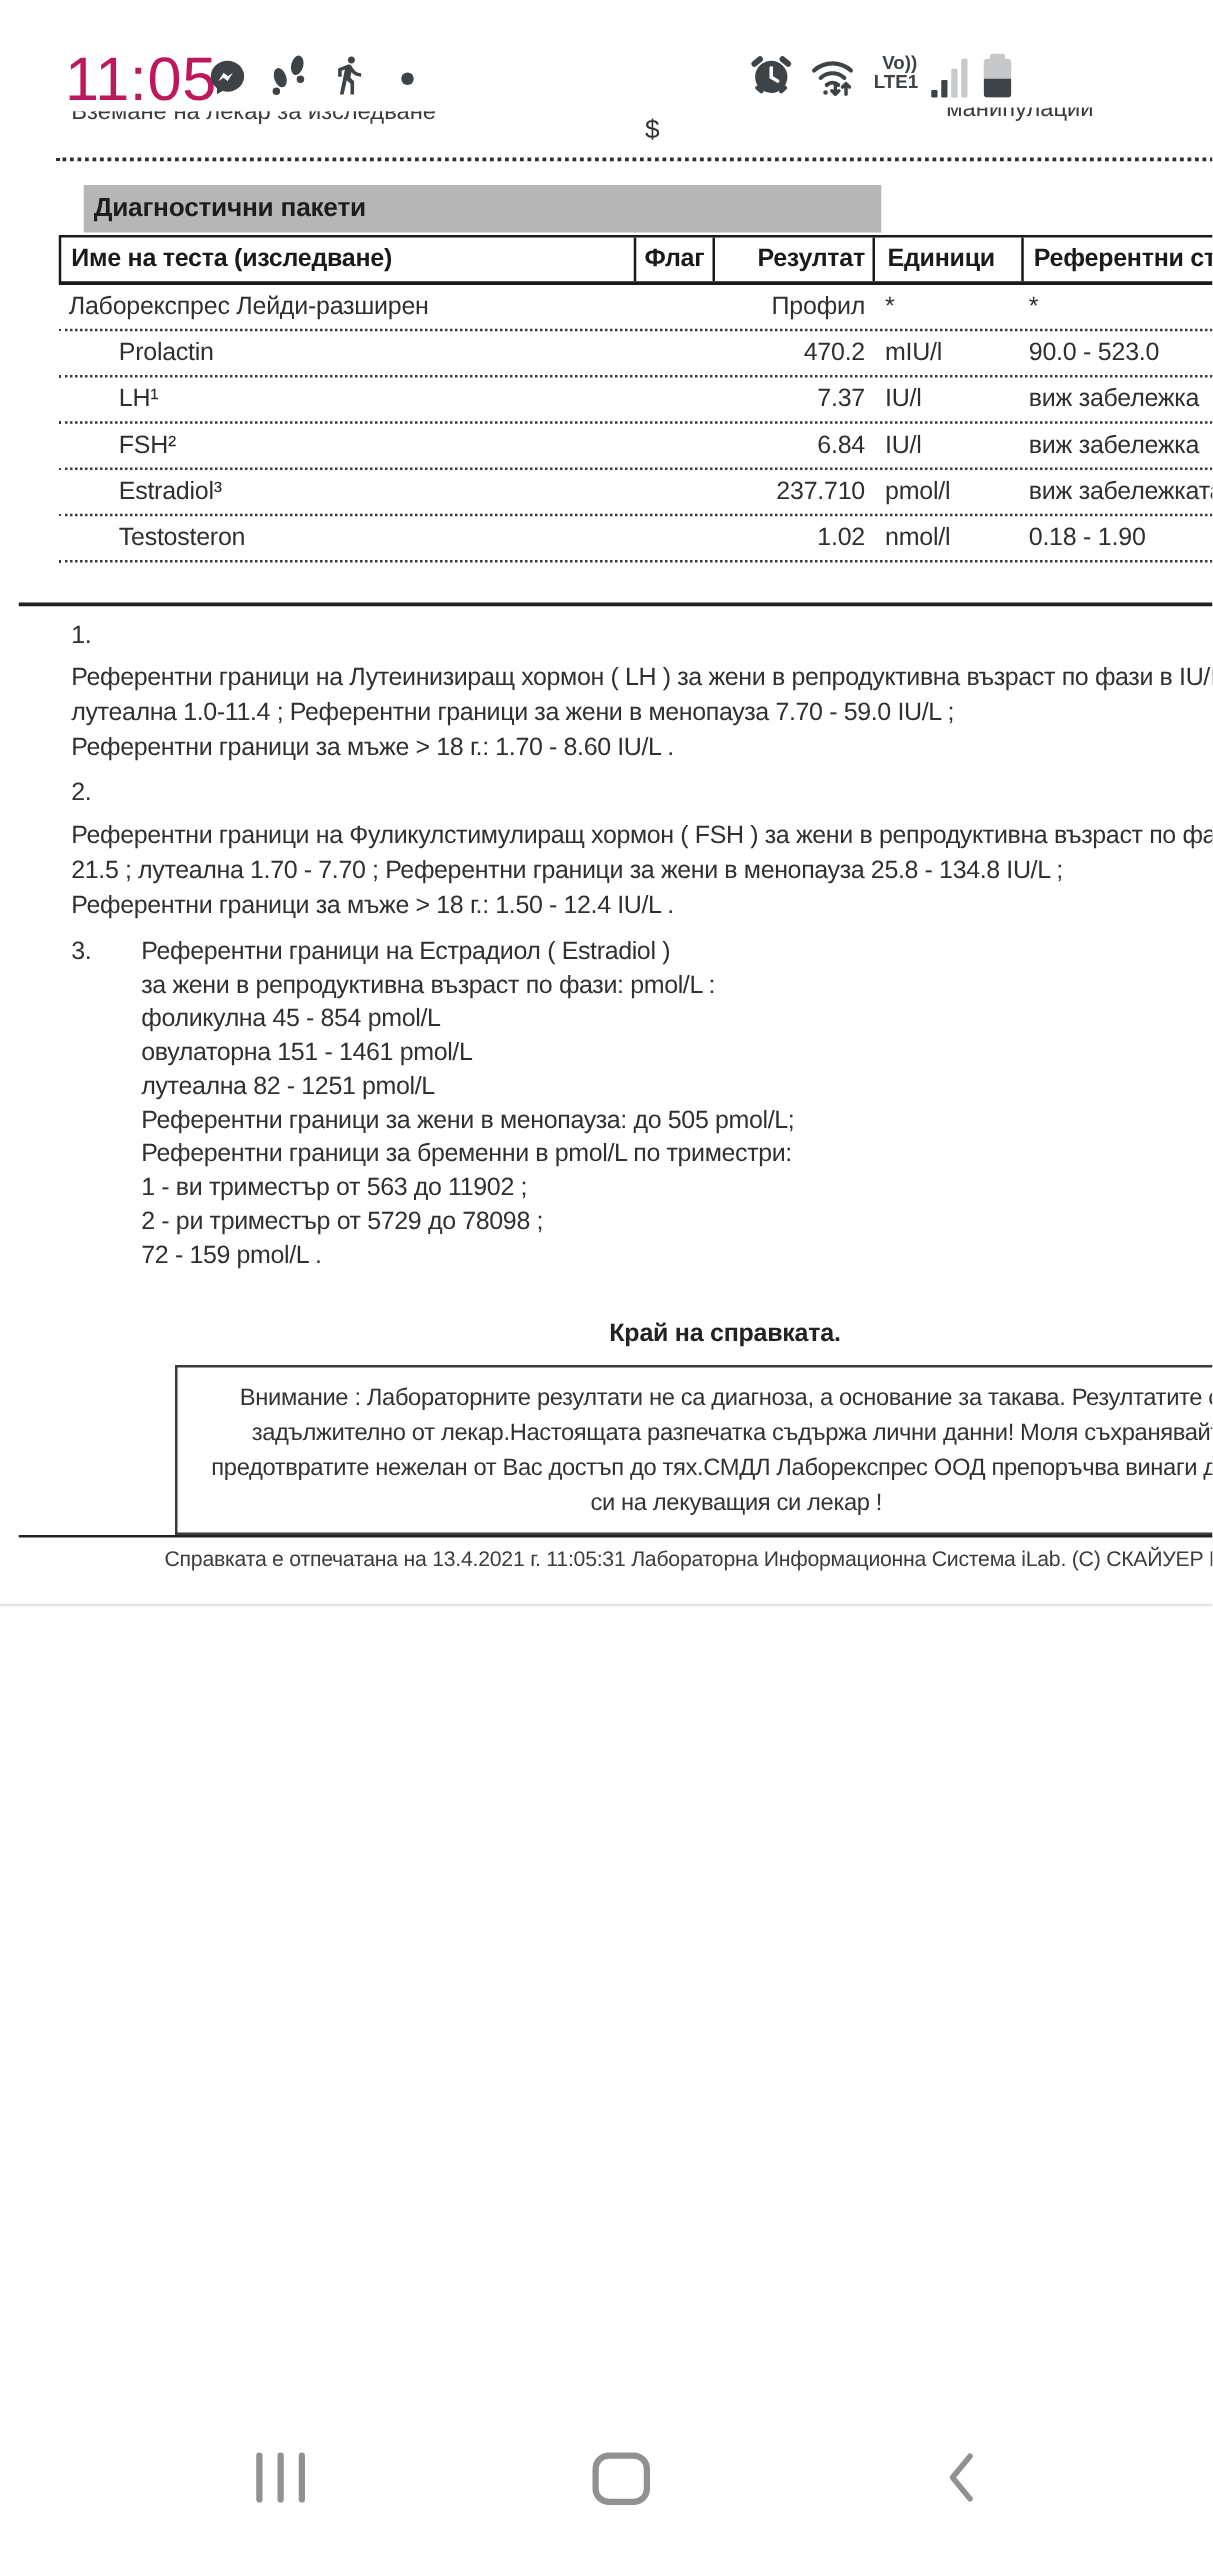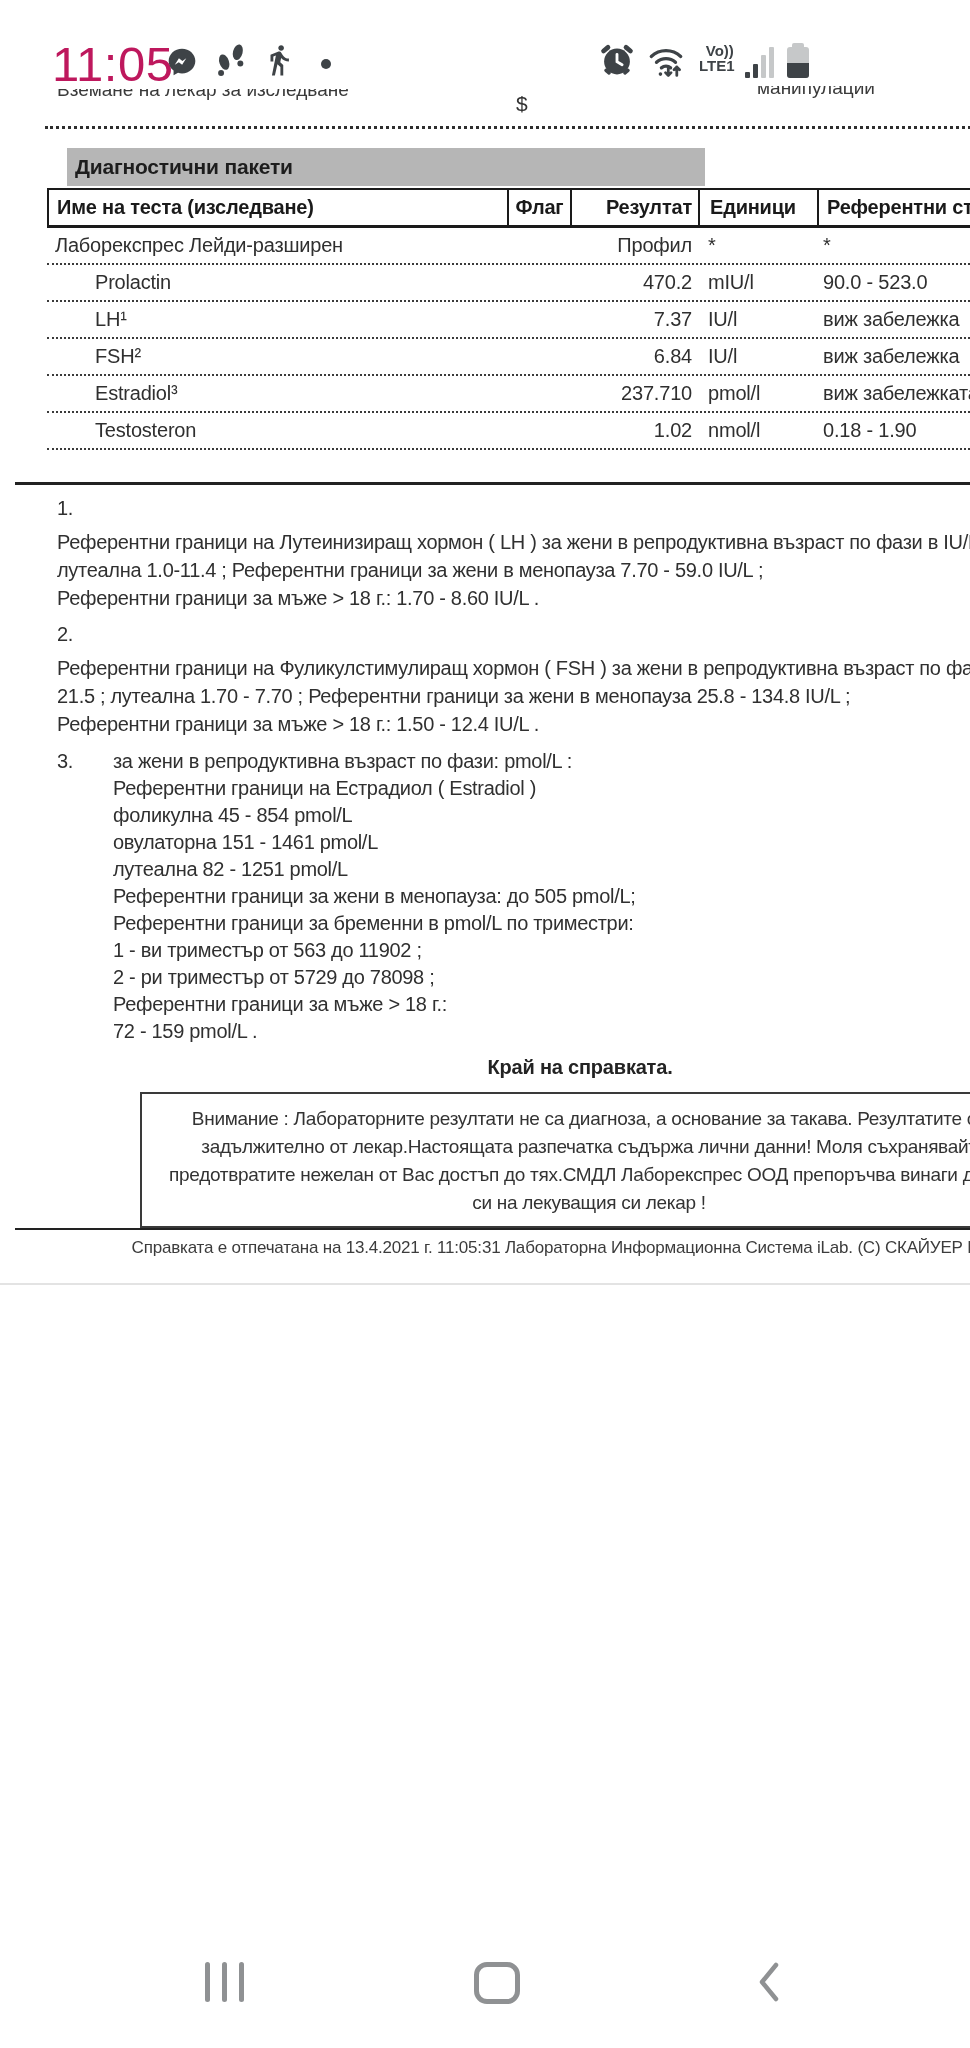--- a/index.html
+++ b/index.html
@@ -221,30 +221,29 @@
       <div class="note-line">Референтни граници за мъже &gt; 18 г.: 1.70 - 8.60 IU/L .</div>
 
       <div class="note-num" style="margin-top:10px;">2.</div>
       <div class="note-line">Референтни граници на Фуликулстимулиращ хормон ( FSH ) за жени в репродуктивна възраст по фази в IU</div>
       <div class="note-line">21.5 ; лутеална 1.70 - 7.70 ; Референтни граници за жени в менопауза 25.8 - 134.8 IU/L ;</div>
       <div class="note-line">Референтни граници за мъже &gt; 18 г.: 1.50 - 12.4 IU/L .</div>
 
       <div class="note3">
         <div class="n3num">3.</div>
         <div class="n3lines">
+          <div>Референтни граници на Естрадиол ( Estradiol )</div>
           <div>за жени в репродуктивна възраст по фази: pmol/L :</div>
-          <div>Референтни граници на Естрадиол ( Estradiol )</div>
           <div>фоликулна 45 - 854 pmol/L</div>
           <div>овулаторна 151 - 1461 pmol/L</div>
           <div>лутеална 82 - 1251 pmol/L</div>
           <div>Референтни граници за жени в менопауза: до 505 pmol/L;</div>
           <div>Референтни граници за бременни в pmol/L по триместри:</div>
           <div>1 - ви триместър от 563 до 11902 ;</div>
           <div>2 - ри триместър от 5729 до 78098 ;</div>
-          <div>Референтни граници за мъже &gt; 18 г.:</div>
           <div>72 - 159 pmol/L .</div>
         </div>
       </div>
     </div>
 
     <div class="endtext">Край на справката.</div>
 
     <div class="warnbox">
       <div>Внимание : Лабораторните резултати не са диагноза, а основание за такава. Резултатите се</div>
       <div>задължително от лекар.Настоящата разпечатка съдържа лични данни! Моля съхранявайт</div>

